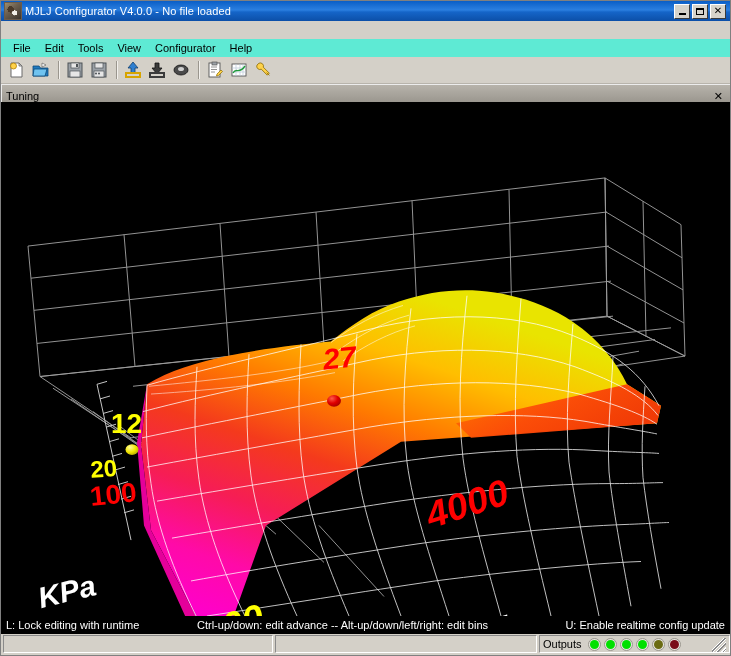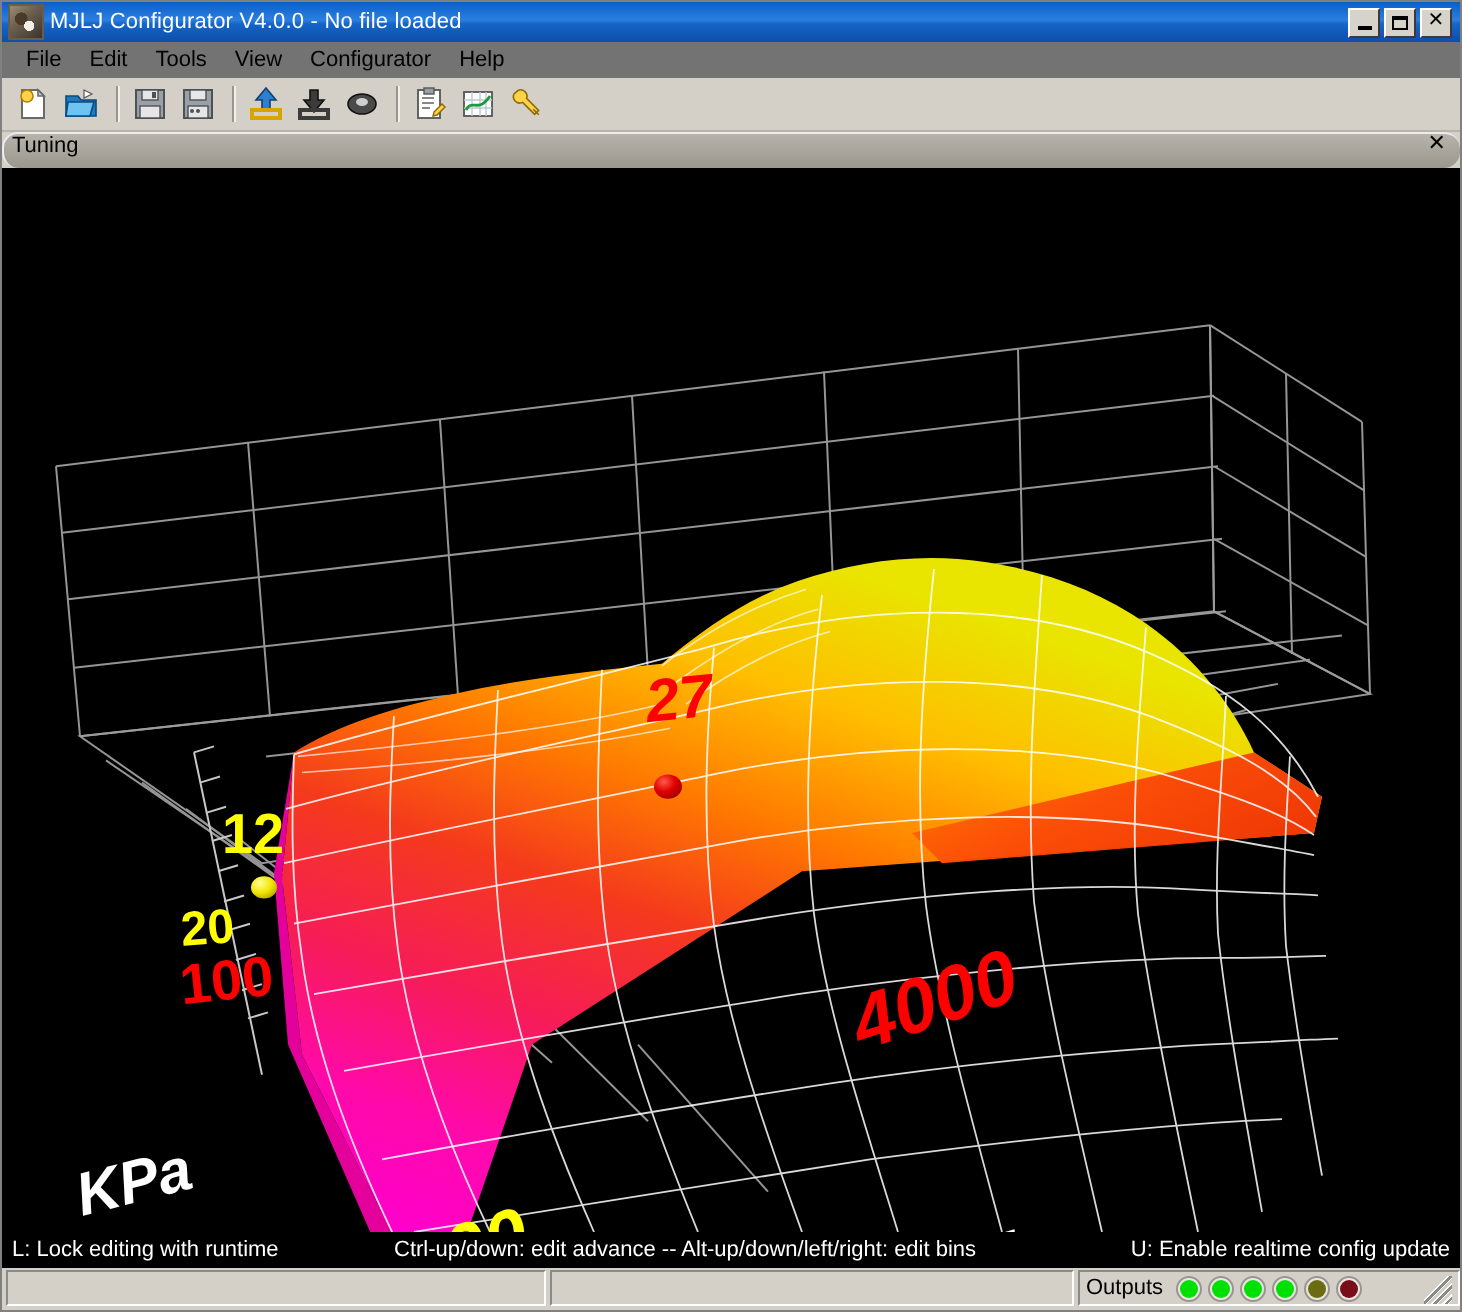--- a/index.html
+++ b/index.html
@@ -67,25 +67,26 @@
   .win-btn .glyph-max {
     width: 8px; height: 7px; border: 1px solid #000; border-top-width: 2px; box-sizing: border-box;
   }
   .win-btn .glyph-close {
     font-size: 10px; line-height: 10px; font-family: "Liberation Sans", sans-serif;
   }
 
   
   .menubar {
     height: 18px;
-    background: #737373;
+    background: #5eead4;
     display: flex;
     align-items: center;
     padding-left: 5px;
     flex: 0 0 auto;
+    margin-top: 18px;
   }
   .menu-item {
     font-size: 11px;
     color: #000;
     padding: 2px 7px;
     white-space: nowrap;
   }
 
   
   .toolbar {
@@ -109,24 +110,23 @@
     margin: 0 4px;
   }
 
   
   .doc-caption {
     height: 17px;
     background: linear-gradient(to bottom, #b7b3ab 0%, #a9a59d 50%, #9b978f 100%);
     border-top: 1px solid #ececec;
     border-left: 1px solid #ececec;
     display: flex;
-    align-items: flex-start;
+    align-items: flex-end;
     padding: 0 4px;
     flex: 0 0 auto;
-    border-radius: 8px;
   }
   .doc-caption-text { font-size: 11px; color: #000; flex: 1 1 auto; }
   .doc-close { font-size: 11px; color: #000; padding: 0 3px; line-height: 11px; }
 
   
   .plot-wrap {
     position: relative;
     flex: 1 1 auto;
     background: #000;
     overflow: hidden;

